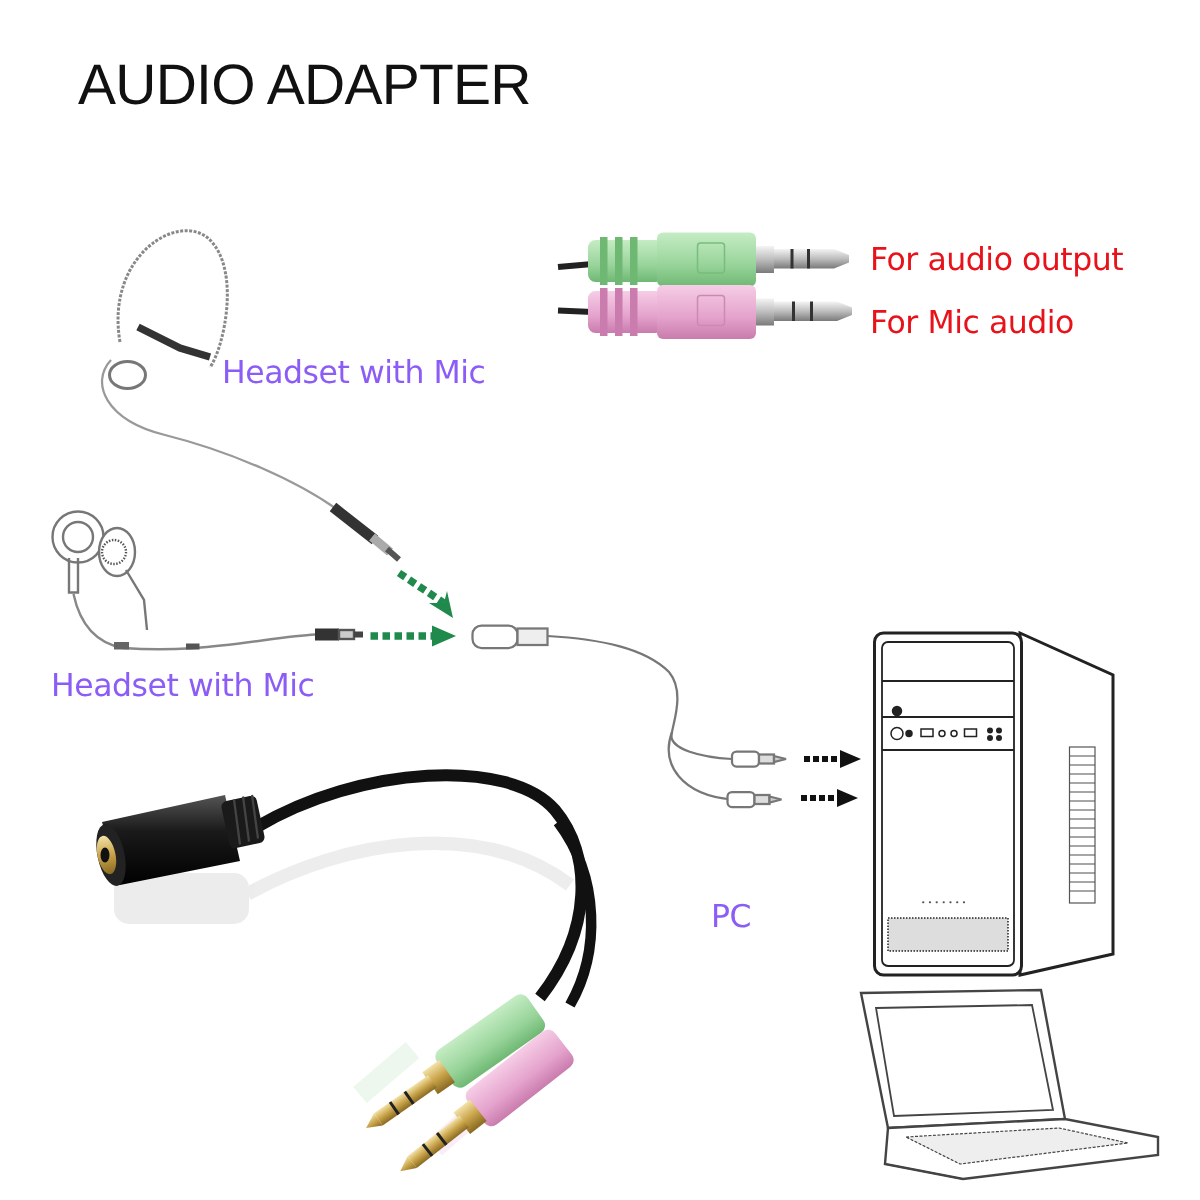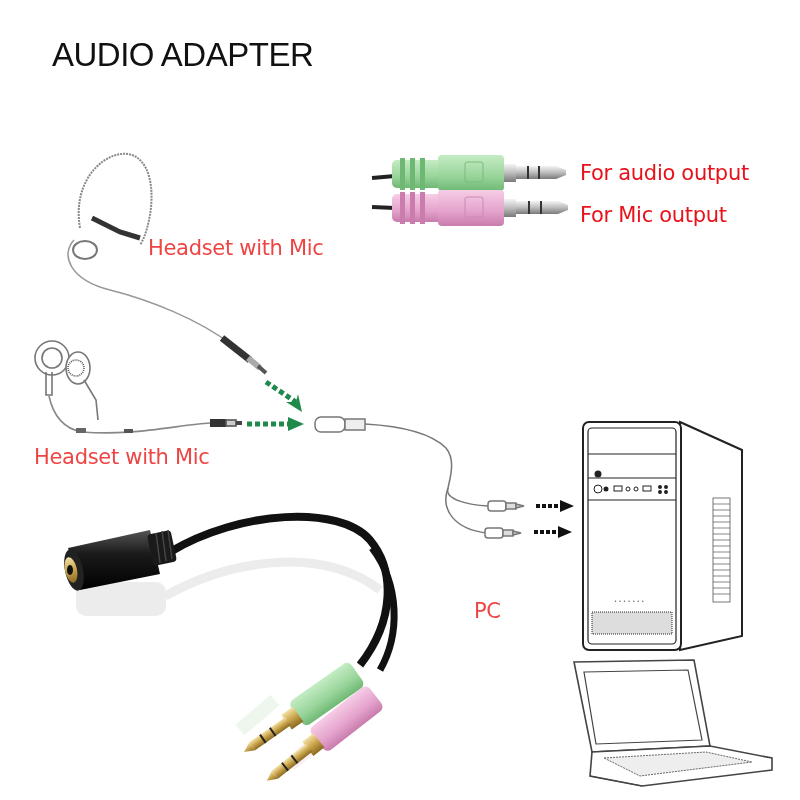--- a/index.html
+++ b/index.html
@@ -1,20 +1,20 @@
 <!DOCTYPE html>
 <html><head>
 <meta charset="utf-8">
 <style>
   html, body { margin:0; padding:0; background:#ffffff; }
   body { width:800px; height:800px; position:relative; overflow:hidden; font-family:"Liberation Sans", sans-serif; }
   .abs { position:absolute; }
-  .title { left:52px; top:36px; font-size:33px; color:#111; letter-spacing:-0.5px; font-family:"Liberation Sans", sans-serif; }
+  .title { left:52px; top:36px; font-size:38px; color:#111; letter-spacing:-0.5px; font-family:"Liberation Sans", sans-serif; }
   .red { color:#e8121b; font-family:"DejaVu Sans", sans-serif; font-size:21px; line-height:26px; letter-spacing:-0.3px; }
-  .black-label { color:#ef4444; font-family:"DejaVu Sans", sans-serif; font-size:21px; letter-spacing:-0.3px;text-align:center; }
+  .black-label { color:#8b5cf6; font-family:"DejaVu Sans", sans-serif; font-size:21px; letter-spacing:-0.3px;text-align:center; }
   svg { position:absolute; left:0; top:0; }
 </style>
 </head>
 <body>
 
 <div class="abs title">AUDIO ADAPTER</div>
 
 <svg width="800" height="800" viewBox="0 0 800 800">
   <defs>
     <linearGradient id="gold" x1="0" y1="0" x2="0" y2="1">
@@ -224,21 +224,21 @@
       <rect x="300" y="715" width="14" height="18" fill="url(#gold)"></rect>
       <rect x="258" y="719" width="44" height="10" fill="url(#gold)"></rect>
       <rect x="270" y="719" width="2" height="10" fill="#222"></rect>
       <rect x="282" y="719" width="2" height="10" fill="#222"></rect>
       <path d="M258 719 L248 724 L258 729 Z" fill="url(#gold)"></path>
     </g>
   </g>
 </svg>
 
 <div class="abs red" style="left:580px;top:160px;">For audio output</div>
-<div class="abs red" style="left:580px;top:202px;">For Mic output</div>
+<div class="abs red" style="left:580px;top:202px;">For Mic audio</div>
 
 <div class="abs black-label" style="left:148px;top:236px;">Headset with Mic</div>
 <div class="abs black-label" style="left:34px;top:445px;">Headset with Mic</div>
 
 <div class="abs red" style="left:368px;top:345px;">
 </div>
 
 <div class="abs black-label" style="left:474px;top:596px;line-height:30px;">
   <div>PC</div>
 </div>

